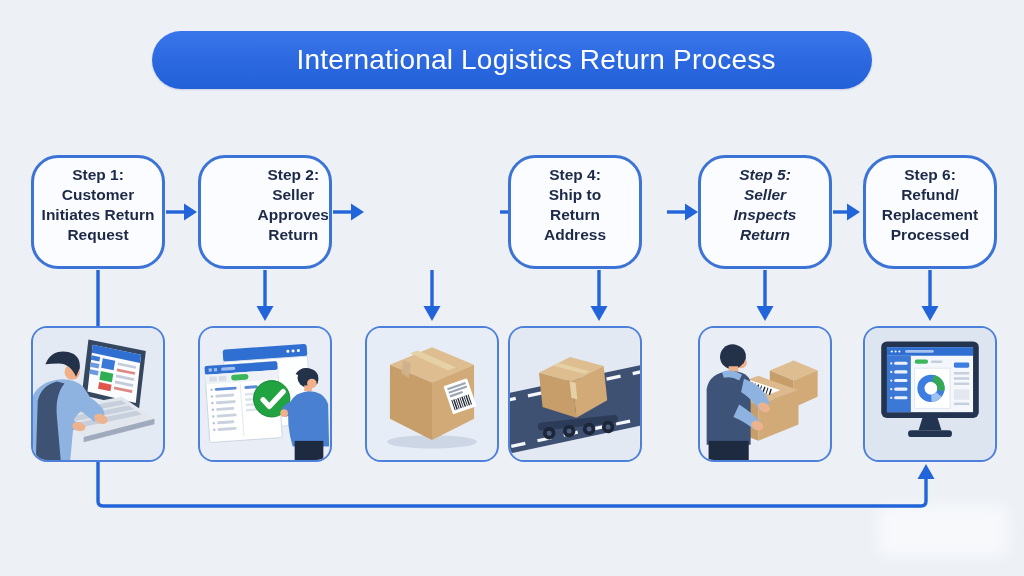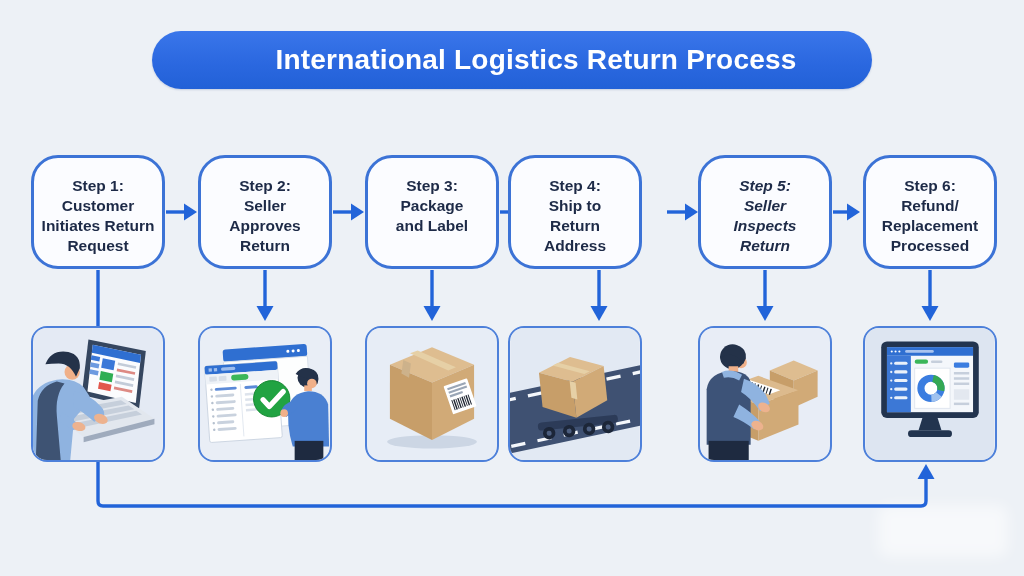--- a/index.html
+++ b/index.html
@@ -12,36 +12,36 @@
   .connectors{position:absolute; left:0; top:0; width:1024px; height:576px; z-index:1;}
   
   .title-pill{
     position:absolute; left:152px; top:31px; width:720px; height:58px;
     background:linear-gradient(180deg,#3a76ea 0%,#2b68e0 55%,#2261d7 100%);
     border-radius:29px; z-index:3;
     display:flex; align-items:center; justify-content:center;
     box-shadow:0 1px 2px rgba(20,50,120,.18);
   }
   .title-pill span{
-    color:#ffffff; font-size:28px; font-weight:700; letter-spacing:.2px;
+    color:#ffffff; font-size:28px; font-weight:400; letter-spacing:.2px;
     white-space:nowrap;
     margin-left:48px;
   }
   
   .step-box{
     position:absolute; top:155px; width:134px; height:114px; box-sizing:border-box;
     background:#fbfcff; border:3px solid #3c73d6; border-radius:27px; z-index:2;
     display:flex; justify-content:center;
   }
   .step-label{
-    margin-top:18px; text-align:center; white-space:pre-line;
+    margin-top:7px; text-align:center; white-space:pre-line;
     font-size:15.5px; line-height:1.3; font-weight:700; color:#1d2a47;
   }
-  .sb1{left:31px;} .sb2{left:198px;} .sb3{left:365px;}
-  .sb4{left:508px;} .sb5{left:698px;font-style:italic;} .sb6{left:863px;}
+  .sb1{left:31px;} .sb2{left:198px;justify-content:flex-end;} .sb3{left:365px;}
+  .sb4{left:508px;} .sb5{left:698px;font-style:italic;} .sb6{left:863px;border-radius:31px;}
   
   .img-box{
     position:absolute; top:326px; width:134px; height:136px; box-sizing:border-box;
     border:2px solid #4d80da; border-radius:16px; overflow:hidden; z-index:2;
     background:#e7edf6;
   }
   .img-box svg{display:block; width:100%; height:100%;}
   
   .watermark-remnant{
     position:absolute; left:878px; top:505px; width:130px; height:52px;
@@ -113,25 +113,20 @@
     <div class="step-label">Step 1:
 Customer
 Initiates Return
 Request</div>
   </div>
   <div class="step-box sb2">
     <div class="step-label">Step 2:
 Seller
 Approves
 Return</div>
-  </div>
-  <div class="step-box sb3">
-    <div class="step-label">Step 3:
-Package
-and Label</div>
   </div>
   <div class="step-box sb4">
     <div class="step-label">Step 4:
 Ship to
 Return
 Address</div>
   </div>
   <div class="step-box sb5">
     <div class="step-label">Step 5:
 Seller

